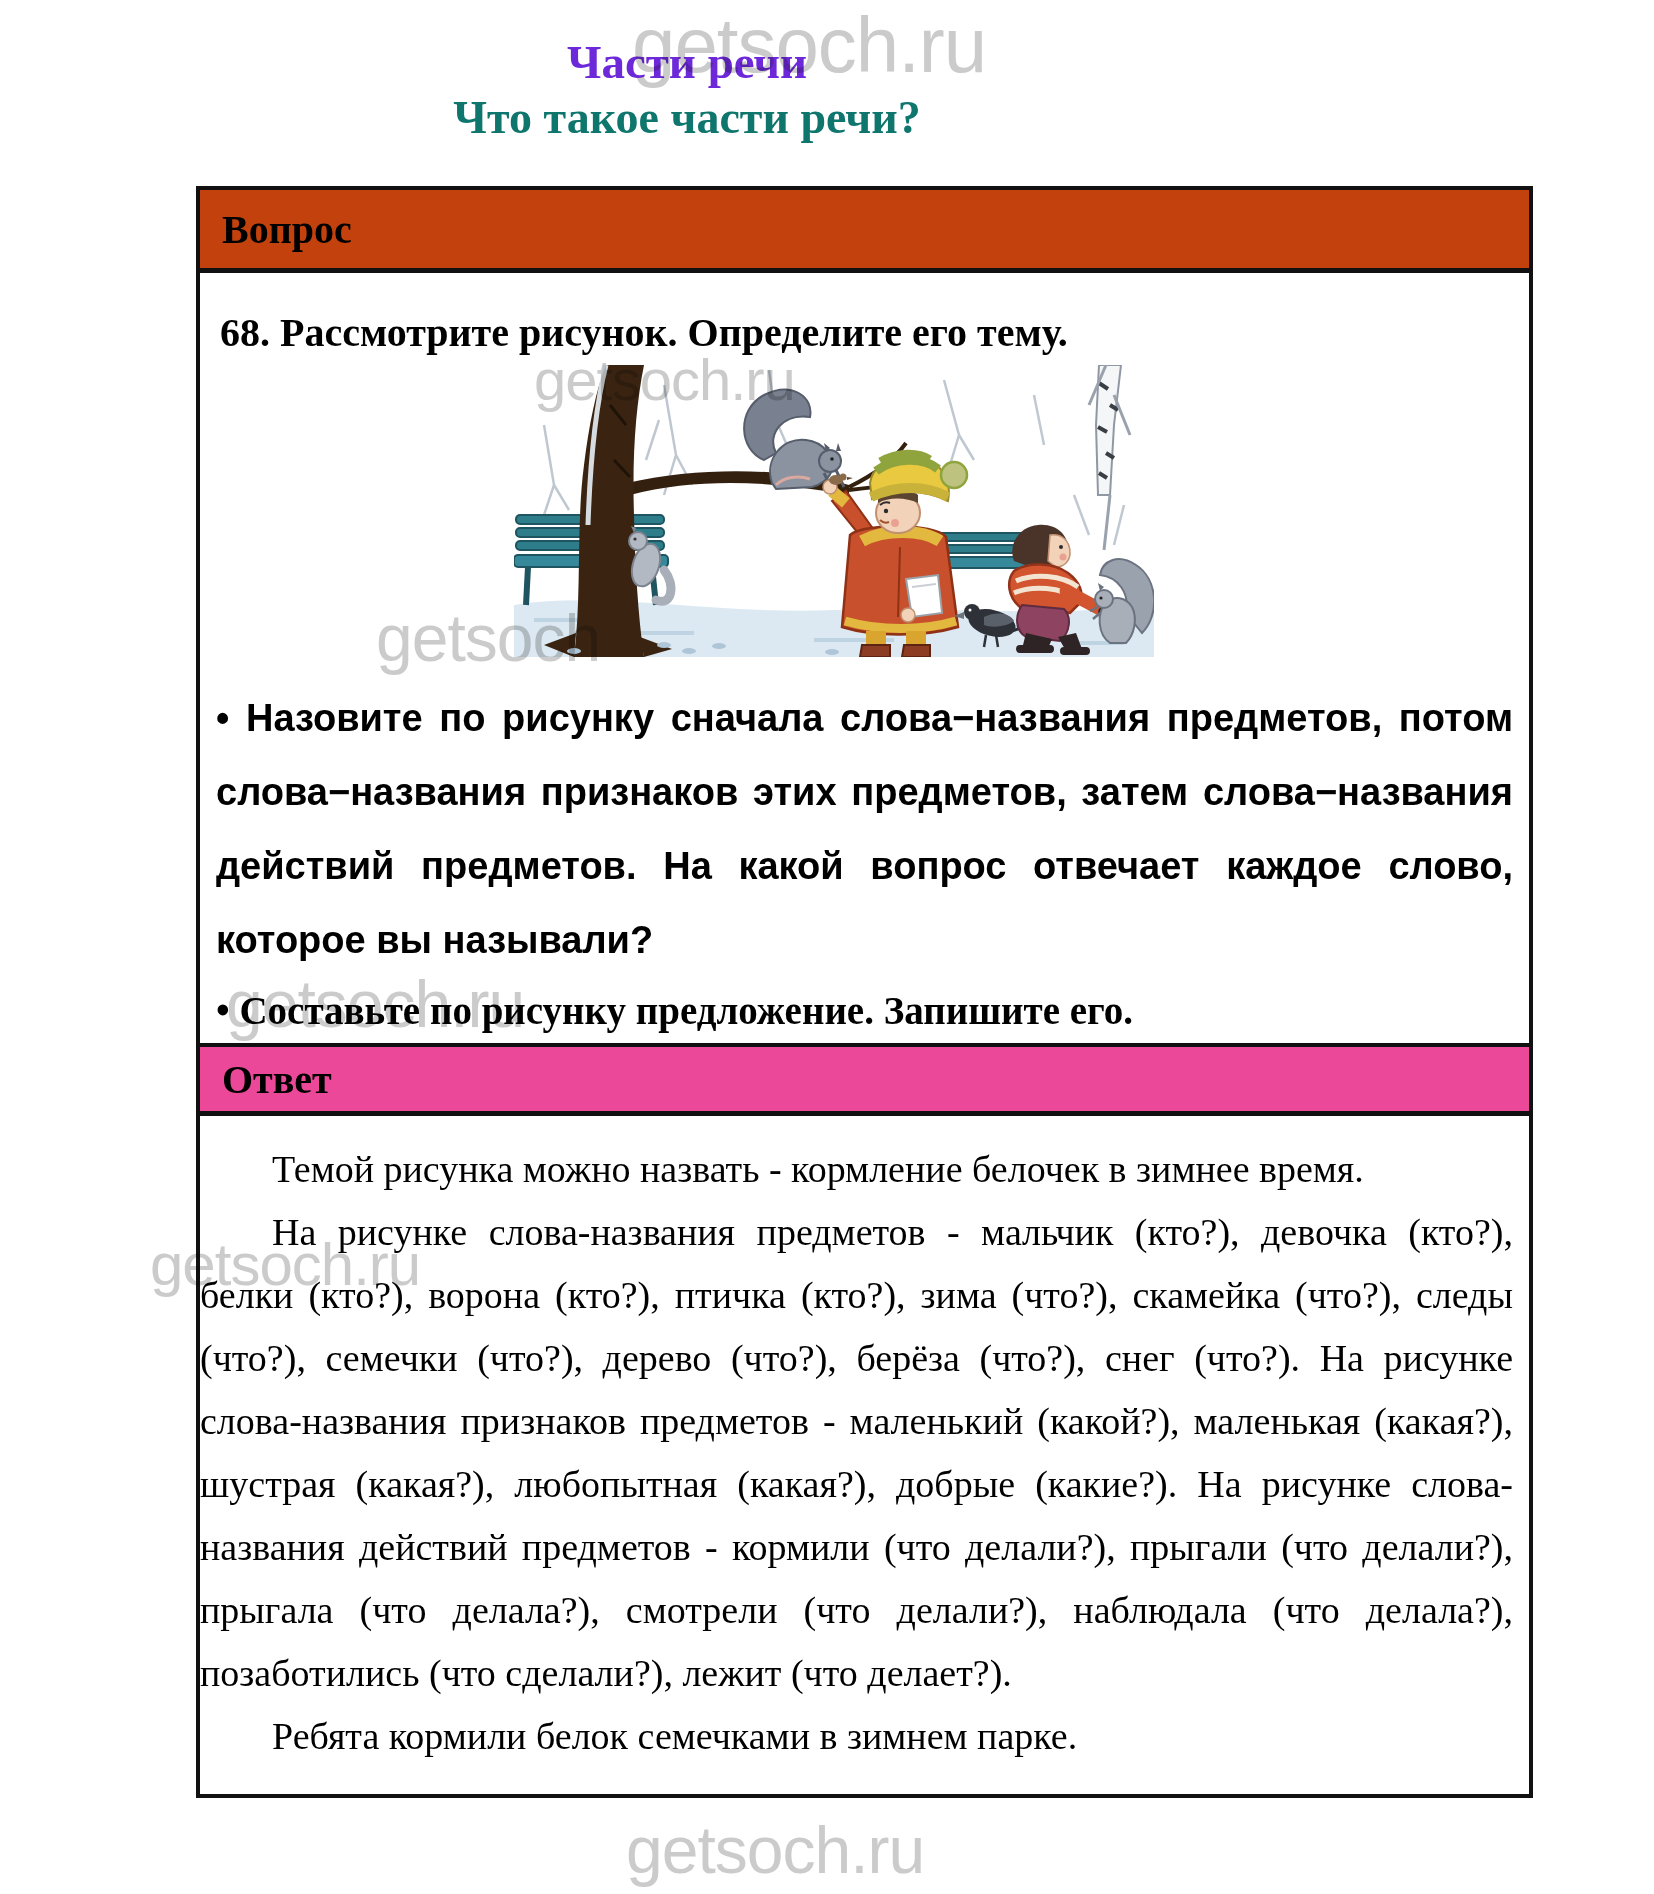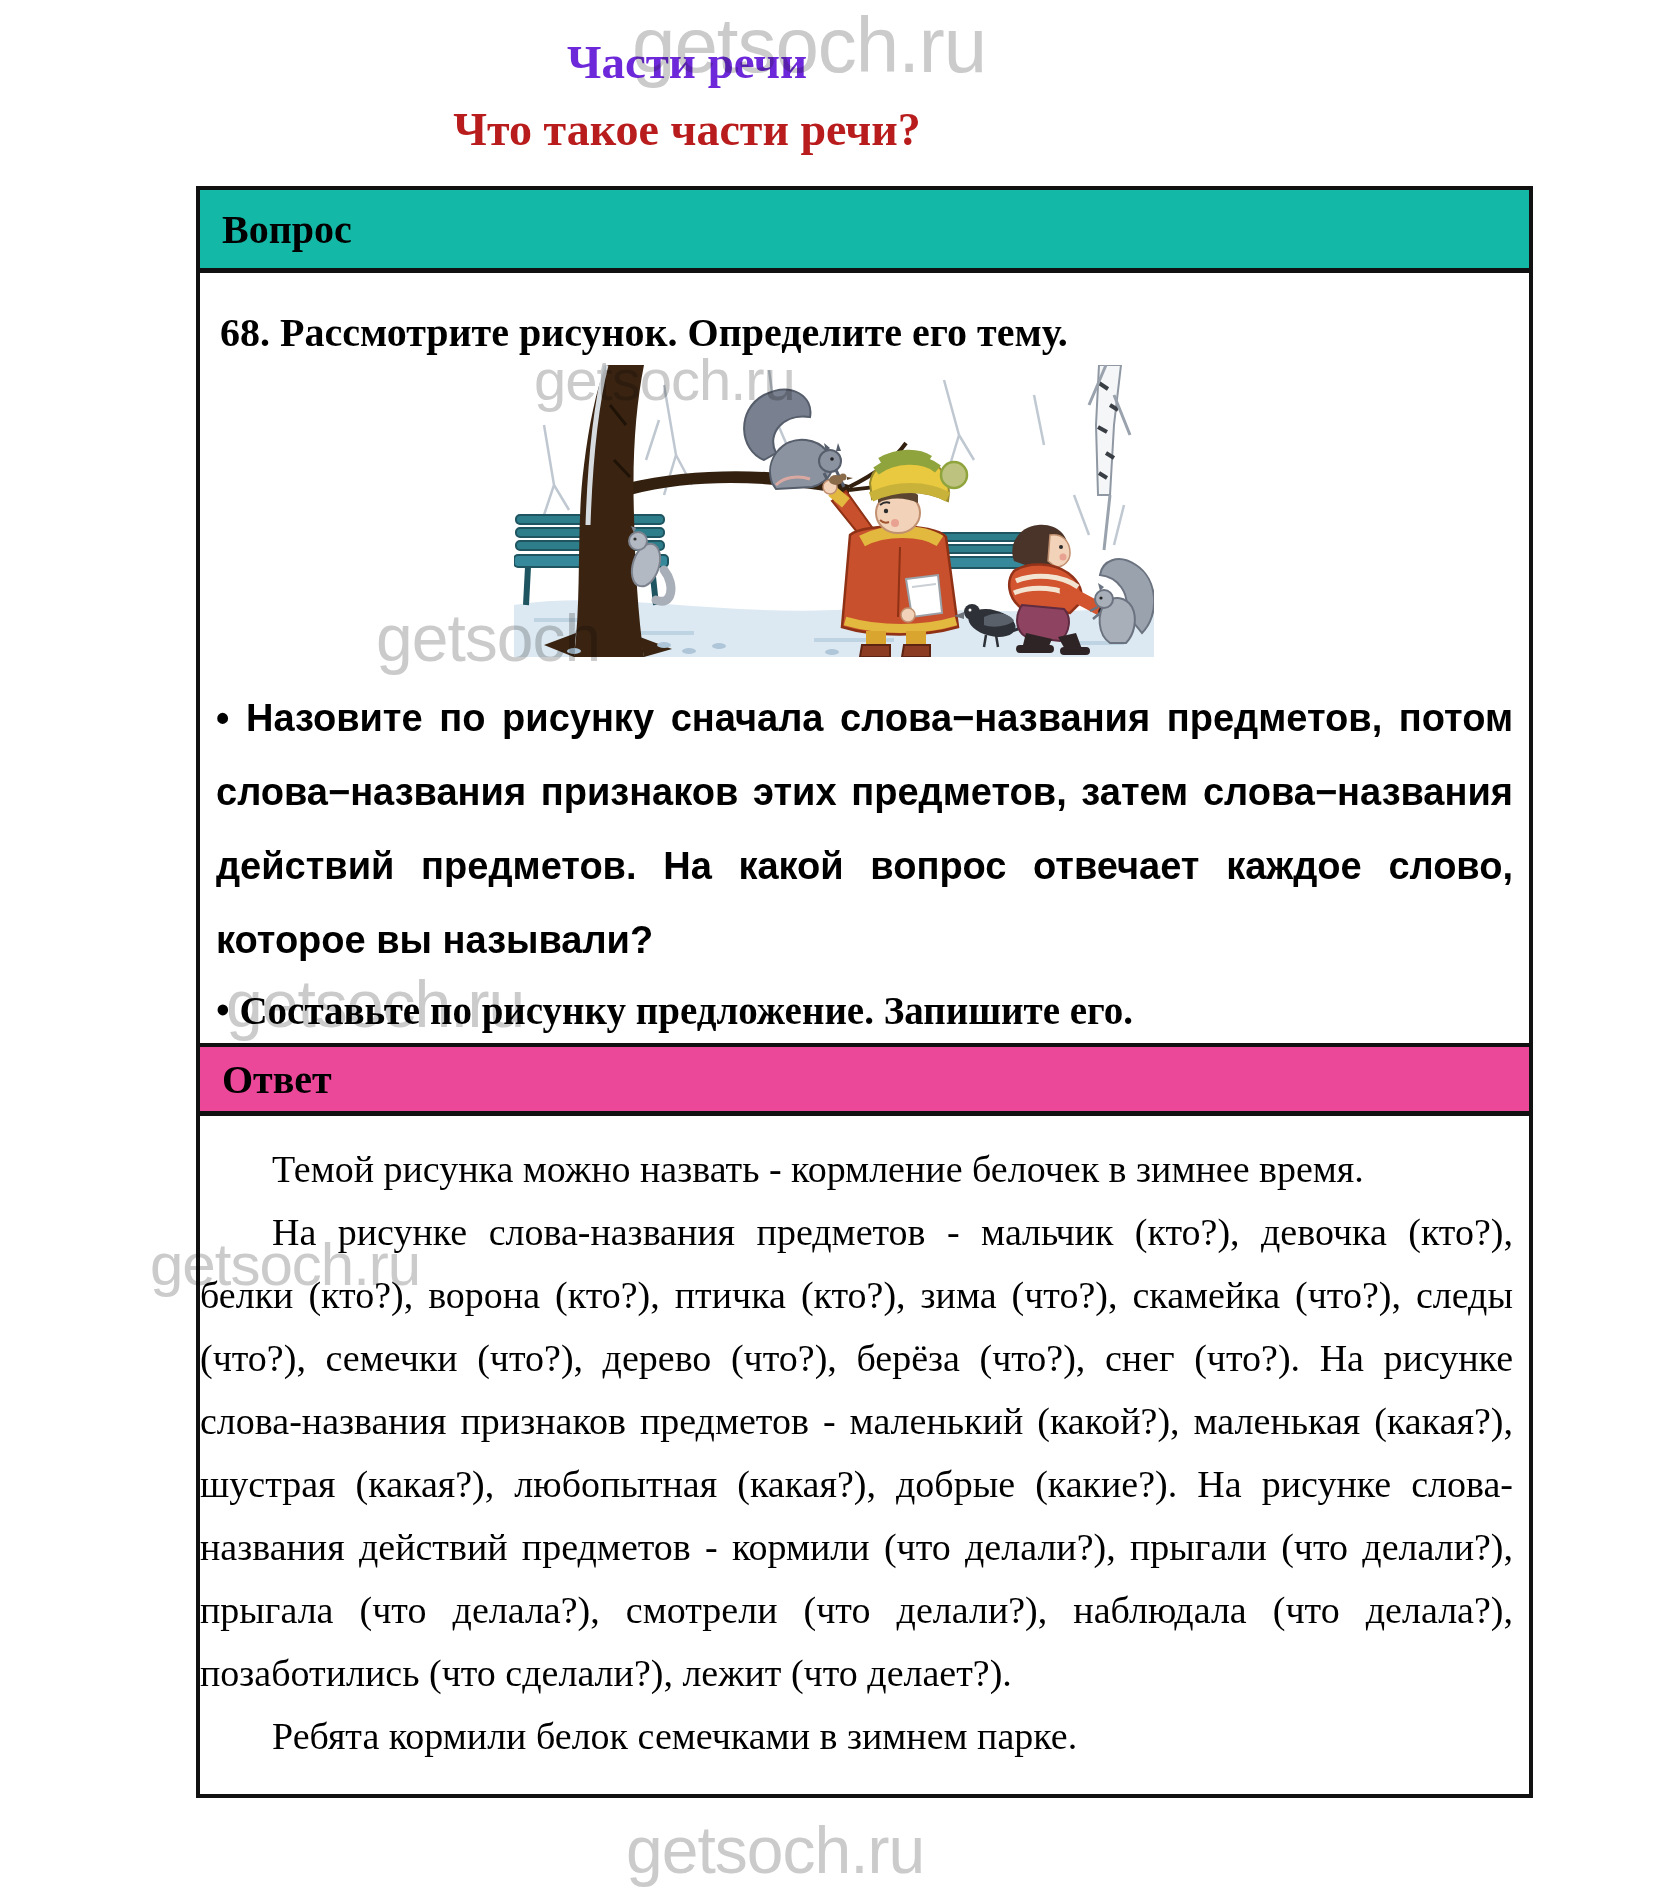--- a/index.html
+++ b/index.html
@@ -8,21 +8,21 @@
     font-family:"Liberation Serif",serif;color:#000;
   }
   
   .title-block{
     position:absolute;top:34px;left:0;width:1374px;text-align:center;z-index:2;
   }
   .page-title{
     font-size:47px;font-weight:bold;color:#6d28d9;line-height:56px;margin:0;
   }
   .page-subtitle{
-    font-size:46px;font-weight:bold;color:#b91c1c;line-height:56px;margin:12px;
+    font-size:46px;font-weight:bold;color:#0f766e;line-height:56px;margin:0;
   }
   
   .wm{
     position:absolute;z-index:5;color:#B9B9B9;opacity:.75;
     font-family:"Liberation Sans",sans-serif;font-weight:400;
     mix-blend-mode:multiply;white-space:nowrap;pointer-events:none;
     letter-spacing:-1px;
   }
   .wm1{top:0px;   left:632px; font-size:78px;}
   .wm2{top:346px; left:534px; font-size:58px;}
@@ -32,21 +32,21 @@
   .wm6{top:1812px;left:626px; font-size:66px;}
   
   .qa-table{
     position:absolute;top:186px;left:196px;width:1337px;
     border:4px solid #111;background:#fff;box-sizing:border-box;z-index:1;
   }
   .row-header{
     height:78px;display:flex;align-items:center;padding-left:22px;
     font-size:40px;font-weight:bold;border-bottom:5px solid #111;box-sizing:content-box;
   }
-  .q-header{background:#14b8a6;}
+  .q-header{background:#c2410c;}
   .a-header{background:#ec4899;height:64px;border-top:4px solid #111;}
   .q-body{padding:36px 16px 8px 16px;}
   .task-line{font-size:40px;font-weight:bold;line-height:48px;margin:0 0 0 4px;}
   .illustration{display:block;margin:8px 0 0 298px;}
   .bullet-sans{
     margin:24px 0 0 0;font-family:"Liberation Sans",sans-serif;font-weight:bold;
     font-size:38px;line-height:74px;text-align:justify;
   }
   .bullet-serif{
     margin:10px 0 0 0;font-size:39px;font-weight:bold;line-height:48px;

